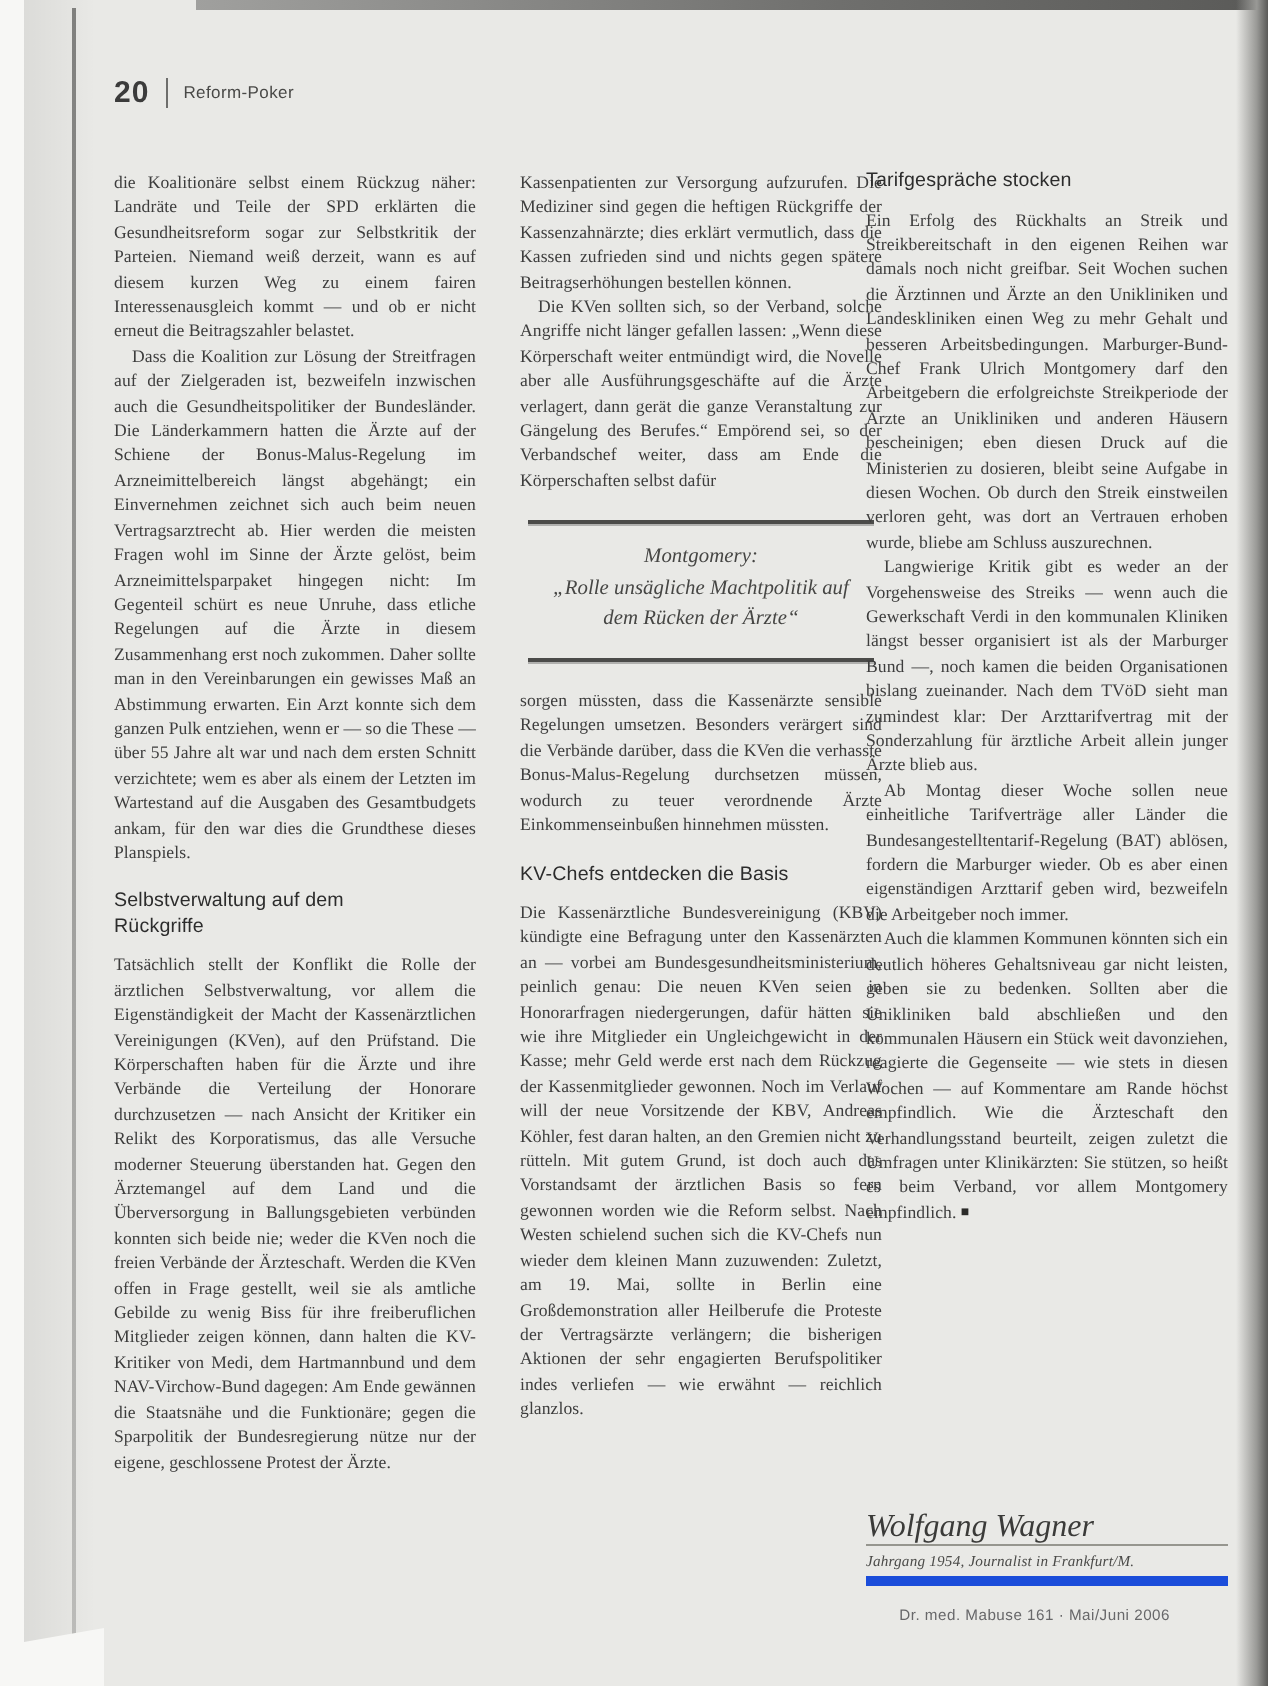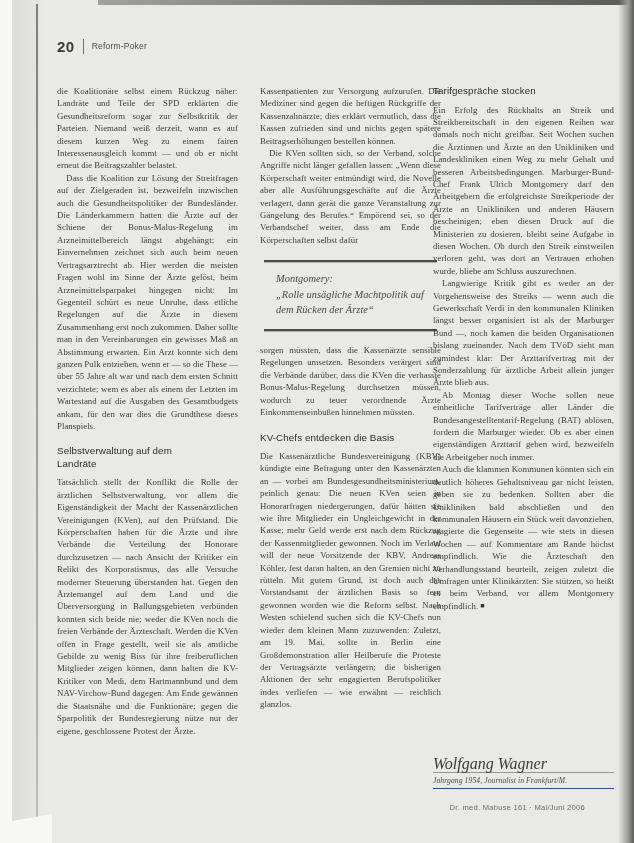--- a/index.html
+++ b/index.html
@@ -57,39 +57,39 @@
 
   .subhead{
     font-family:"Liberation Sans", sans-serif;font-weight:normal;
     font-size:9.8px;line-height:12.5px;color:#2e2e2e;
     margin:13px 0 6px;text-align:left;letter-spacing:0.1px;
     hyphens:none;
   }
   .subhead.narrow{max-width:122px;}
   .subhead.first{margin-top:0;}
 
-  .quote-block{margin:14px 4px 13px;text-align:left;}
+  .quote-block{margin:14px 4px 13px;text-align:center;}
   .rule{height:2px;background:#4c4c4a;box-shadow:0 1px 0 rgba(130,130,128,0.55);}
   .quote-inner{padding:9px 12px 11px;}
   .q-speaker,.q-body{
     font-style:italic;font-size:10.4px;line-height:15.6px;color:#474745;
   }
 
   .end-mark{font-size:7px;color:#2d2d2b;letter-spacing:0;vertical-align:1px;}
 
   .author-block{
     position:absolute;left:433px;top:757px;width:181px;color:#3c3c3a;
   }
   .author-name{
     font-style:italic;font-size:16px;line-height:13px;
     border-bottom:1px solid #96968f;padding-bottom:2px;
   }
   .author-info{
     font-size:7.6px;line-height:11px;font-style:italic;color:#4c4c4a;
-    border-bottom:1px solid #1d4ed8;padding:2px 0 2px;letter-spacing:0.1px;
+    border-bottom:5px solid #1d4ed8;padding:2px 0 2px;letter-spacing:0.1px;
   }
 
   .page-footer{
     position:absolute;right:49px;top:803px;
     font-family:"Liberation Sans", sans-serif;
     font-size:7.6px;color:#68686a;letter-spacing:0.25px;
   }
 </style>
 </head>
 <body>
@@ -105,21 +105,21 @@
 
   <div class="pagehead">
     <span class="num">20</span>
     <span class="div"></span>
     <span class="label">Reform-Poker</span>
   </div>
 
   <div class="col col-left">
     <p>die Koalitionäre selbst einem Rückzug näher: Landräte und Teile der SPD erklärten die Gesundheitsreform sogar zur Selbstkritik der Parteien. Niemand weiß derzeit, wann es auf diesem kurzen Weg zu einem fairen Interessenausgleich kommt — und ob er nicht erneut die Beitragszahler belastet.</p>
     <p class="indent">Dass die Koalition zur Lösung der Streitfragen auf der Zielgeraden ist, bezweifeln inzwischen auch die Gesundheitspolitiker der Bundesländer. Die Länderkammern hatten die Ärzte auf der Schiene der Bonus-Malus-Regelung im Arzneimittelbereich längst abgehängt; ein Einvernehmen zeichnet sich auch beim neuen Vertragsarztrecht ab. Hier werden die meisten Fragen wohl im Sinne der Ärzte gelöst, beim Arzneimittelsparpaket hingegen nicht: Im Gegenteil schürt es neue Unruhe, dass etliche Regelungen auf die Ärzte in diesem Zusammenhang erst noch zukommen. Daher sollte man in den Vereinbarungen ein gewisses Maß an Abstimmung erwarten. Ein Arzt konnte sich dem ganzen Pulk entziehen, wenn er — so die These — über 55 Jahre alt war und nach dem ersten Schnitt verzichtete; wem es aber als einem der Letzten im Wartestand auf die Ausgaben des Gesamtbudgets ankam, für den war dies die Grundthese dieses Planspiels.</p>
-    <h3 class="subhead narrow">Selbstverwaltung auf dem Landräte</h3>
+    <h3 class="subhead narrow">Selbstverwaltung auf dem Rückgriffe</h3>
     <p>Tatsächlich stellt der Konflikt die Rolle der ärztlichen Selbstverwaltung, vor allem die Eigenständigkeit der Macht der Kassenärztlichen Vereinigungen (KVen), auf den Prüfstand. Die Körperschaften haben für die Ärzte und ihre Verbände die Verteilung der Honorare durchzusetzen — nach Ansicht der Kritiker ein Relikt des Korporatismus, das alle Versuche moderner Steuerung überstanden hat. Gegen den Ärztemangel auf dem Land und die Überversorgung in Ballungsgebieten verbünden konnten sich beide nie; weder die KVen noch die freien Verbände der Ärzteschaft. Werden die KVen offen in Frage gestellt, weil sie als amtliche Gebilde zu wenig Biss für ihre freiberuflichen Mitglieder zeigen können, dann halten die KV-Kritiker von Medi, dem Hartmannbund und dem NAV-Virchow-Bund dagegen: Am Ende gewännen die Staatsnähe und die Funktionäre; gegen die Sparpolitik der Bundesregierung nütze nur der eigene, geschlossene Protest der Ärzte.</p>
   </div>
 
   <div class="col col-mid">
     <p>Kassenpatienten zur Versorgung aufzurufen. Die Mediziner sind gegen die heftigen Rückgriffe der Kassenzahnärzte; dies erklärt vermutlich, dass die Kassen zufrieden sind und nichts gegen spätere Beitragserhöhungen bestellen können.</p>
     <p class="indent">Die KVen sollten sich, so der Verband, solche Angriffe nicht länger gefallen lassen: „Wenn diese Körperschaft weiter entmündigt wird, die Novelle aber alle Ausführungsgeschäfte auf die Ärzte verlagert, dann gerät die ganze Veranstaltung zur Gängelung des Berufes.“ Empörend sei, so der Verbandschef weiter, dass am Ende die Körperschaften selbst dafür</p>
     <div class="quote-block">
       <div class="rule"></div>
       <div class="quote-inner">
         <div class="q-speaker">Montgomery:</div>

